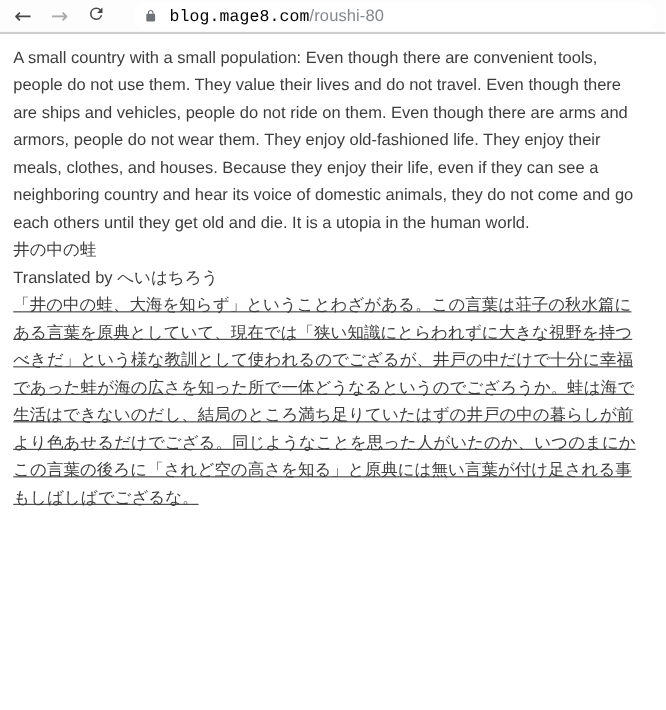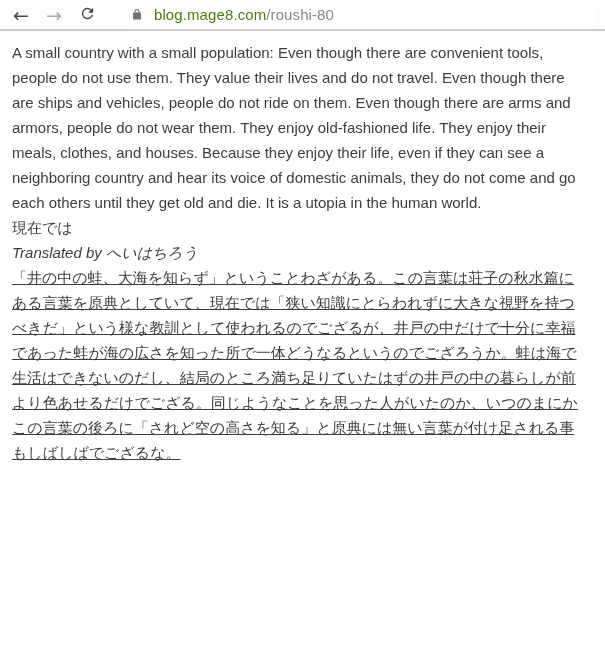--- a/index.html
+++ b/index.html
@@ -33,35 +33,35 @@
   .omnibox {
     display: flex; align-items: center;
     margin-left: 14px;
     background: #ffffff;
     border-radius: 13px;
     padding: 3px 10px;
     flex: 1;
   }
   .lock { display: inline-flex; margin-right: 11px; }
   .url { font-size: 15px; letter-spacing: 0.1px; }
-  .url .host { color: #4d7c0f; }
+  .url .host { color: #000000; font-family: Liberation Mono, monospace; }
   .url .path { color: #85898d; margin-top: 20px; }
 
   
   .page {
     padding: 9px 16px 0 12px;
     color: #3d3d3d;
     font-size: 15px;
     line-height: 25px;
   }
   .page p { margin: 0; }
   .p-english   { margin-bottom: 14px; }
   .p-heading   { margin-bottom: 0; }
   .p-modern    { margin-bottom: 17px; }
-  .p-credit    { margin-bottom: 22px; font-style: italic; }
+  .p-credit    { margin-bottom: 22px; }
   .p-commentary{ margin-bottom: 0; text-decoration: underline; }
 </style>
 </head>
 <body>
 
 <div class="toolbar">
   <button class="nav-btn back">←</button>
   <button class="nav-btn fwd">→</button>
   <button class="nav-btn reload">
     <span>
@@ -75,16 +75,16 @@
       <svg width="12" height="13" viewBox="0 0 24 24">
         <path fill="#6f7377" d="M18 8h-1V6a5 5 0 0 0-10 0v2H6a2 2 0 0 0-2 2v10a2 2 0 0 0 2 2h12a2 2 0 0 0 2-2V10a2 2 0 0 0-2-2zM8.9 8V6a3.1 3.1 0 0 1 6.2 0v2H8.9z"></path>
       </svg>
     </span>
     <span class="url"><span class="host">blog.mage8.com</span><span class="path">/roushi-80</span></span>
   </div>
 </div>
 
 <div class="page">
   <p class="p-english">A small country with a small population: Even though there are convenient tools, people do not use them. They value their lives and do not travel. Even though there are ships and vehicles, people do not ride on them. Even though there are arms and armors, people do not wear them. They enjoy old-fashioned life. They enjoy their meals, clothes, and houses. Because they enjoy their life, even if they can see a neighboring country and hear its voice of domestic animals, they do not come and go each others until they get old and die. It is a utopia in the human world.</p>
-  <p class="p-heading">現在では</p>
+  <p class="p-heading">井の中の蛙</p>
   <p class="p-credit">Translated by へいはちろう</p>
   <p class="p-commentary">「井の中の蛙、大海を知らず」ということわざがある。この言葉は荘子の秋水篇にある言葉を原典としていて、現在では「狭い知識にとらわれずに大きな視野を持つべきだ」という様な教訓として使われるのでござるが、井戸の中だけで十分に幸福であった蛙が海の広さを知った所で一体どうなるというのでござろうか。蛙は海で生活はできないのだし、結局のところ満ち足りていたはずの井戸の中の暮らしが前より色あせるだけでござる。同じようなことを思った人がいたのか、いつのまにかこの言葉の後ろに「されど空の高さを知る」と原典には無い言葉が付け足される事もしばしばでござるな。</p>
 </div>
 
 </body></html>

